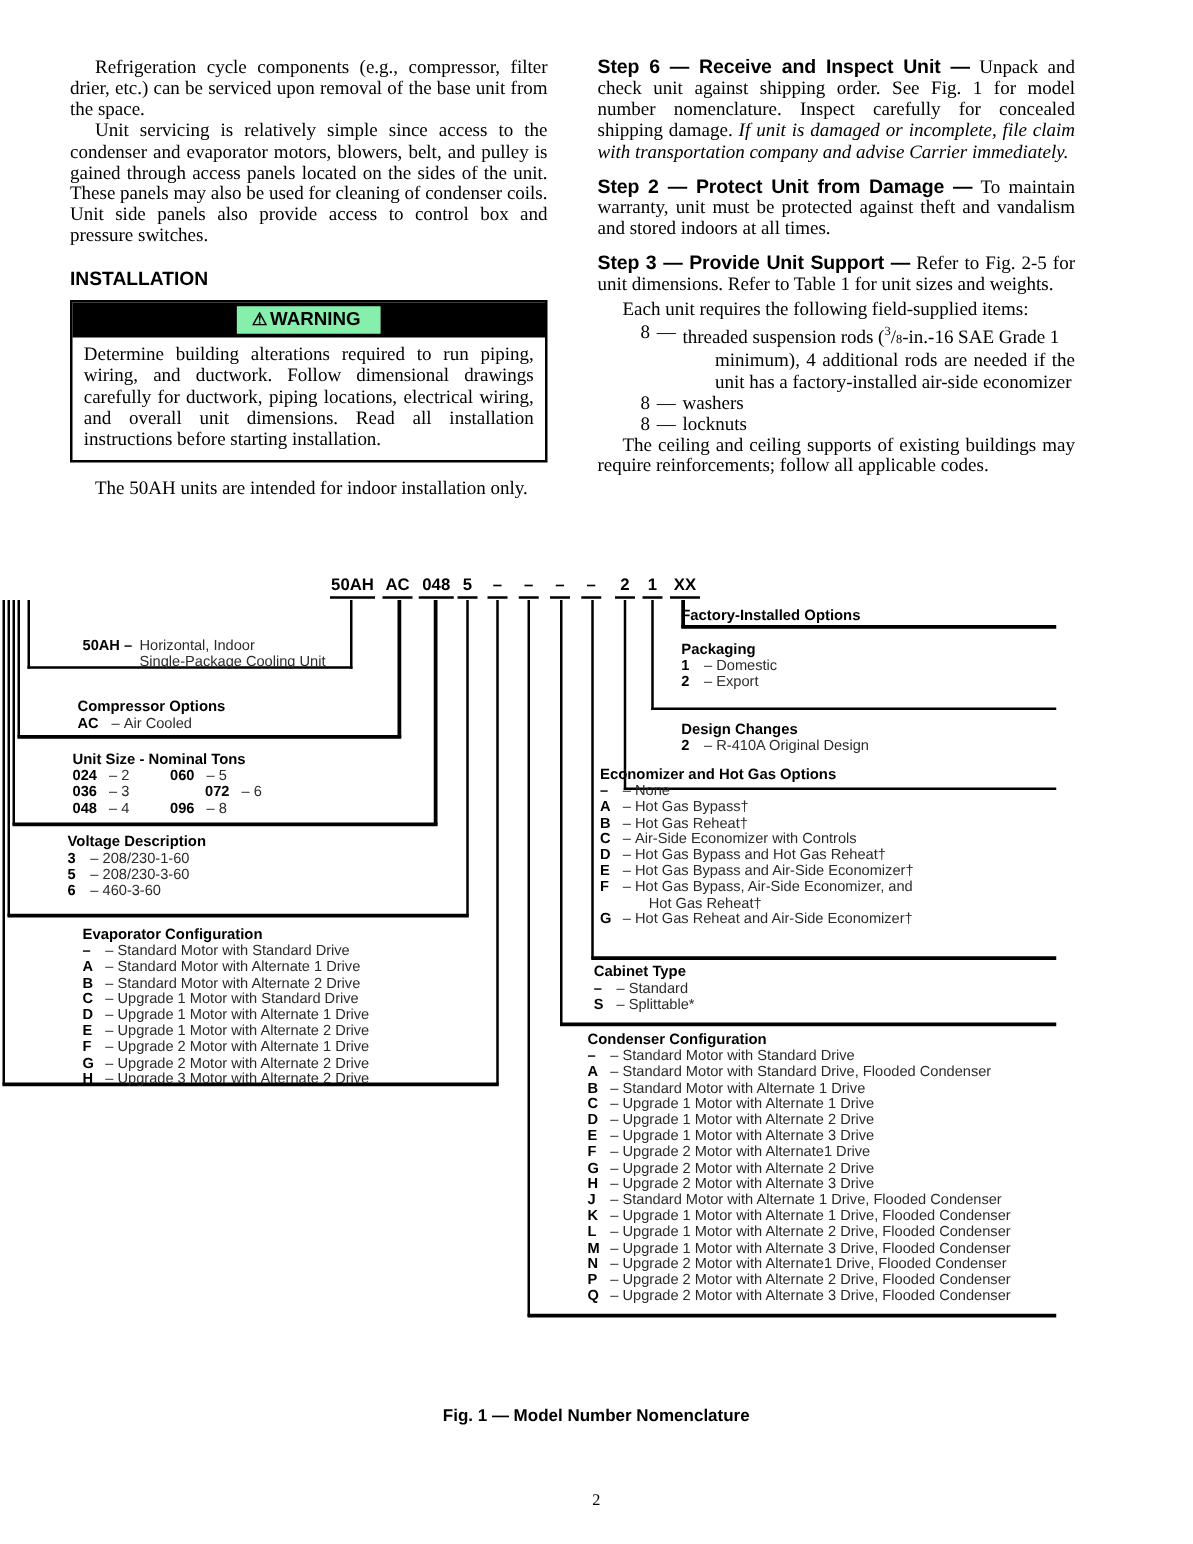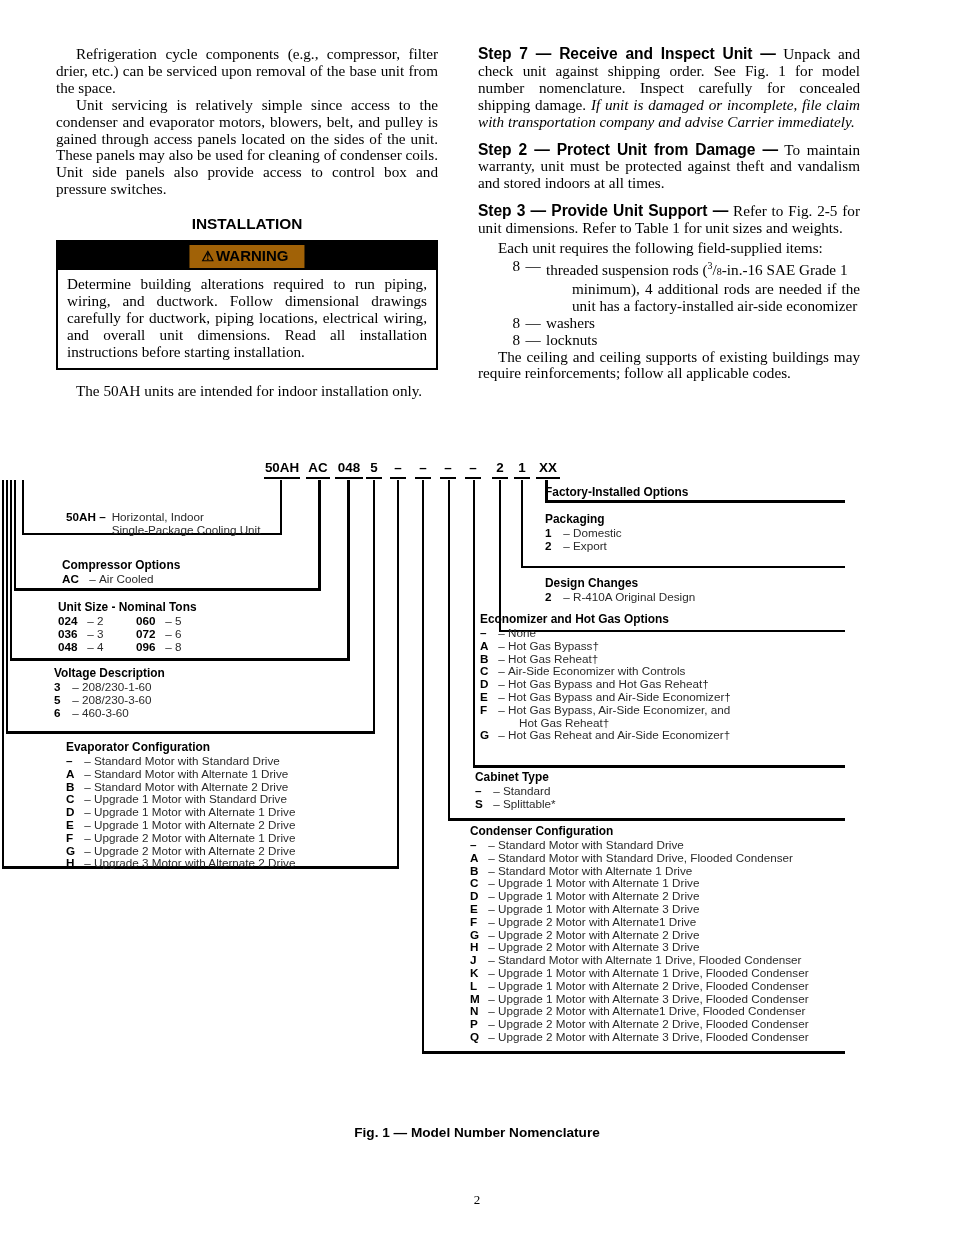--- a/index.html
+++ b/index.html
@@ -39,33 +39,33 @@
   }
   .step-body {
     font-family:"Liberation Serif", serif;
     font-size:15.2px;
   }
 
   .sec-title {
     font-family:"Liberation Sans", sans-serif;
     font-weight:bold;
     font-size:15.4px;
-    text-align:center;
+    text-align:left;
     margin-top:17px;
     margin-bottom:7px;
   }
 
   
   .warn-box { border:2px solid #000; margin-top:2px; }
   .warn-band {
     background:#000; height:28px; position:relative;
   }
   .warn-label {
     position:absolute; left:50%; top:3px; transform:translateX(-50%);
-    background:#a16207; color:#000;
+    background:#86efac; color:#000;
     font-family:"Liberation Sans", sans-serif;
     font-weight:bold; font-size:15px;
     padding:1px 16px 2px 12px;
     white-space:nowrap;
     line-height:19px;
   }
   .warn-label .tri { font-size:14px; margin-right:2px; }
   .warn-text {
     padding:6px 9px 7px 9px;
     font-family:"Liberation Serif", serif;
@@ -161,21 +161,21 @@
       </div>
       <div class="warn-text">Determine building alterations required to run piping, wiring, and ductwork. Follow dimensional drawings carefully for ductwork, piping locations, electrical wiring, and overall unit dimensions. Read all installation instructions before starting installation.</div>
     </div>
 
     <p class="para after-warn">The 50AH units are intended for indoor installation only.</p>
   </div>
 
   <div class="col col-right">
 
     <p class="para noindent">
-      <span class="step-head">Step 7 — Receive and Inspect Unit —</span><span class="step-body"> Unpack and check unit against shipping order. See Fig. 1 for model number nomenclature. Inspect carefully for concealed shipping damage. </span><span class="step-body ital">If unit is damaged or incomplete, file claim with transportation company and advise Carrier immediately.</span>
+      <span class="step-head">Step 6 — Receive and Inspect Unit —</span><span class="step-body"> Unpack and check unit against shipping order. See Fig. 1 for model number nomenclature. Inspect carefully for concealed shipping damage. </span><span class="step-body ital">If unit is damaged or incomplete, file claim with transportation company and advise Carrier immediately.</span>
     </p>
 
     <p class="para noindent step">
       <span class="step-head">Step 2 — Protect Unit from Damage —</span><span class="step-body"> To maintain warranty, unit must be protected against theft and vandalism and stored indoors at all times.</span>
     </p>
 
     <p class="para noindent step">
       <span class="step-head">Step 3 — Provide Unit Support —</span><span class="step-body"> Refer to Fig. 2-5 for unit dimensions. Refer to Table 1 for unit sizes and weights.</span>
     </p>
 
@@ -321,21 +321,21 @@
             <span class="v">4</span>
           </span>
         </div>
         <div class="c2">
           <span class="opt">
             <span class="k" style="width:26px;">060</span>
             <span class="d">–</span>
             <span class="v">5</span>
           </span>
           <span class="opt">
-            <span class="k" style="width:26px;">072</span>
+            <span class="k" style="width:26px;margin-left:28px;">072</span>
             <span class="d">–</span>
             <span class="v">6</span>
           </span>
           <span class="opt">
             <span class="k" style="width:26px;">096</span>
             <span class="d">–</span>
             <span class="v">8</span>
           </span>
         </div>
       </div>

